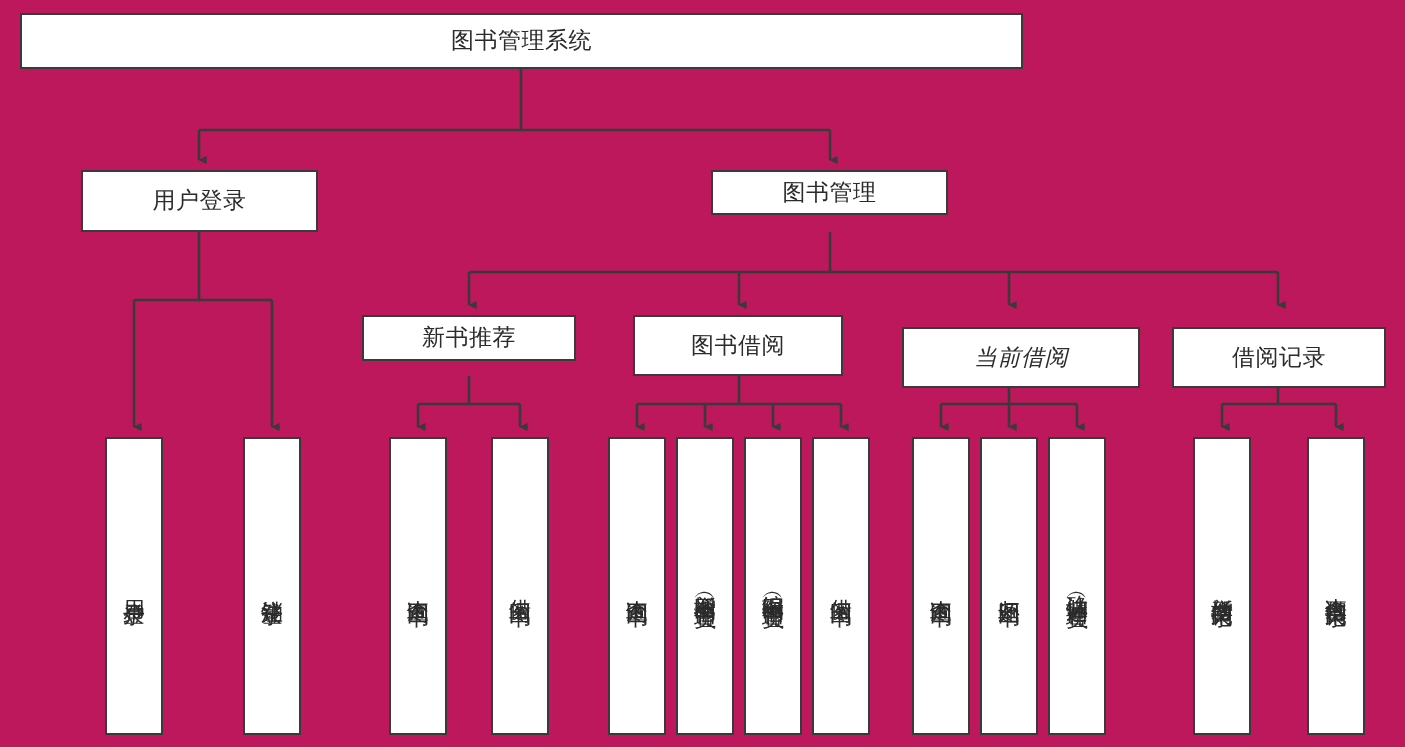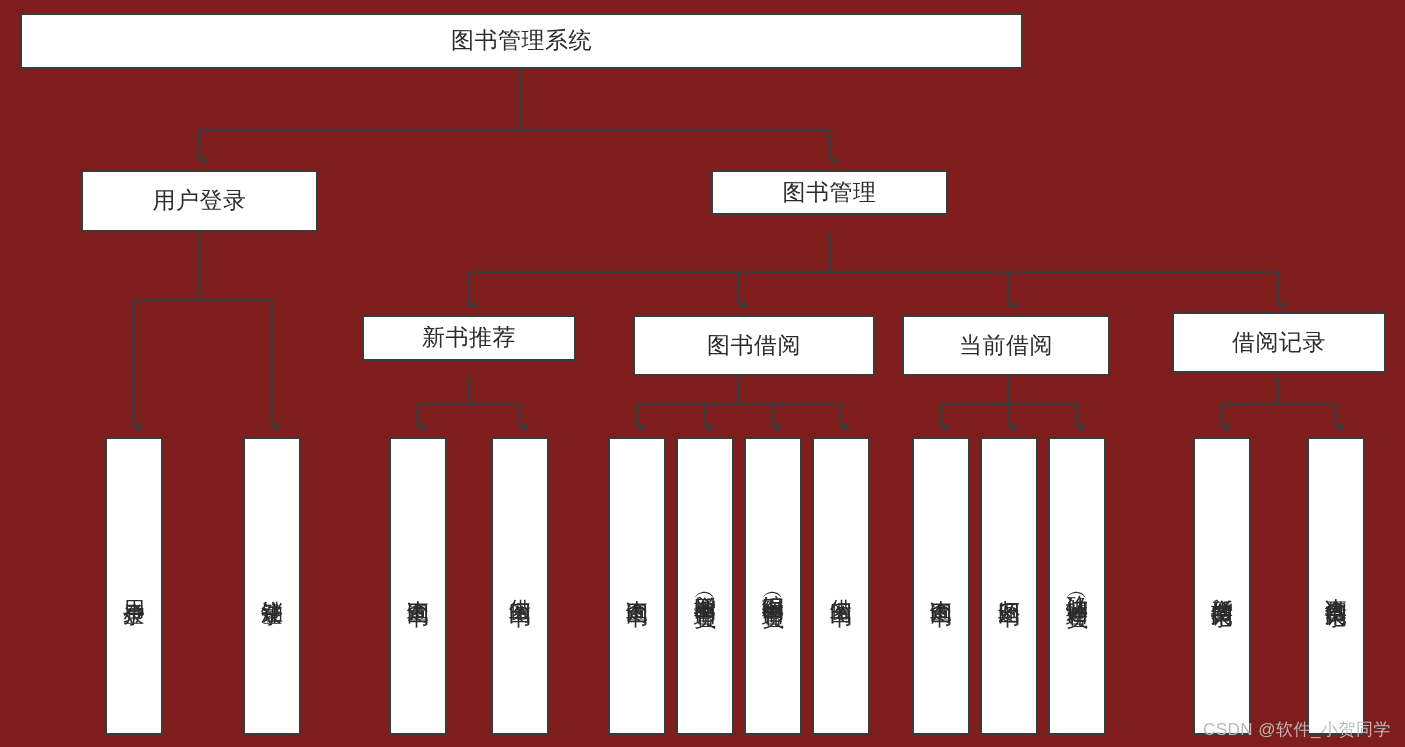--- a/index.html
+++ b/index.html
@@ -7,21 +7,21 @@
     padding: 0;
     background: #ffffff;
   }
   body {
     font-family: "Liberation Sans", "DejaVu Sans", sans-serif;
   }
   #canvas {
     position: relative;
     width: 1405px;
     height: 747px;
-    background: #7f1d1d;
+    background: #be185d;
     overflow: hidden;
   }
   #edges {
     position: absolute;
     left: 0;
     top: 0;
     width: 1405px;
     height: 747px;
     pointer-events: none;
   }
@@ -131,27 +131,27 @@
   <div class="node h" style="left:81px; top:170px; width:237px; height:62px;">
     <span class="label">用户登录</span>
   </div>
   <div class="node h" style="left:711px; top:170px; width:237px; height:45px;">
     <span class="label">图书管理</span>
   </div>
 
   <div class="node h" style="left:362px; top:315px; width:214px; height:46px;">
     <span class="label">新书推荐</span>
   </div>
-  <div class="node h" style="left:633px; top:315px; width:242px; height:61px;text-align:right;">
+  <div class="node h" style="left:633px; top:315px; width:210px; height:61px;text-align:right;">
     <span class="label">图书借阅</span>
   </div>
-  <div class="node h" style="left:902px; top:315px; width:208px; height:61px;">
+  <div class="node h" style="left:902px; top:327px; width:238px; height:61px;font-style:italic;">
     <span class="label">当前借阅</span>
   </div>
-  <div class="node h" style="left:1172px; top:312px; width:214px; height:61px;">
+  <div class="node h" style="left:1172px; top:327px; width:214px; height:61px;">
     <span class="label">借阅记录</span>
   </div>
 
   <div class="node v" style="left:105px; top:437px; width:58px; height:298px;">
     <span class="label">用户登录</span>
   </div>
   <div class="node v" style="left:243px; top:437px; width:58px; height:298px;">
     <span class="label">注销登录</span>
   </div>
 
@@ -185,15 +185,14 @@
     <span class="label">确认归还（管理员）</span>
   </div>
 
   <div class="node v" style="left:1193px; top:437px; width:58px; height:298px;">
     <span class="label">新增借阅记录</span>
   </div>
   <div class="node v" style="left:1307px; top:437px; width:58px; height:298px;">
     <span class="label">查询借阅记录</span>
   </div>
 
-  <div id="watermark">CSDN @软件_小贺同学</div>
 
 </div>
 
 </body></html>

